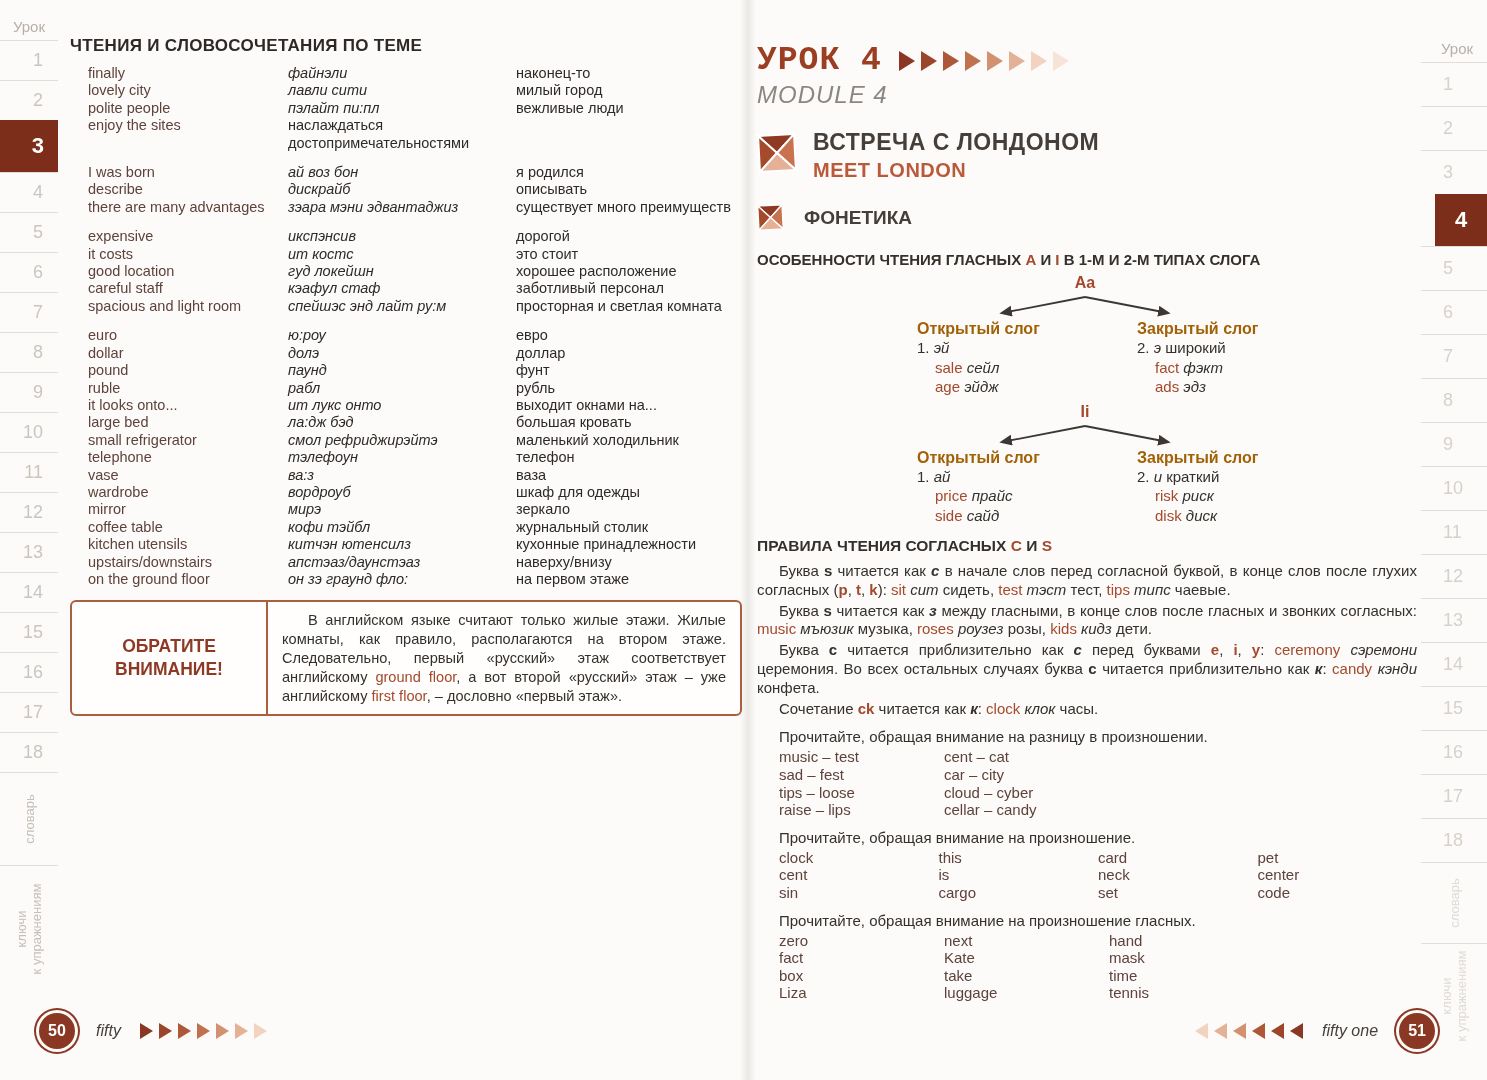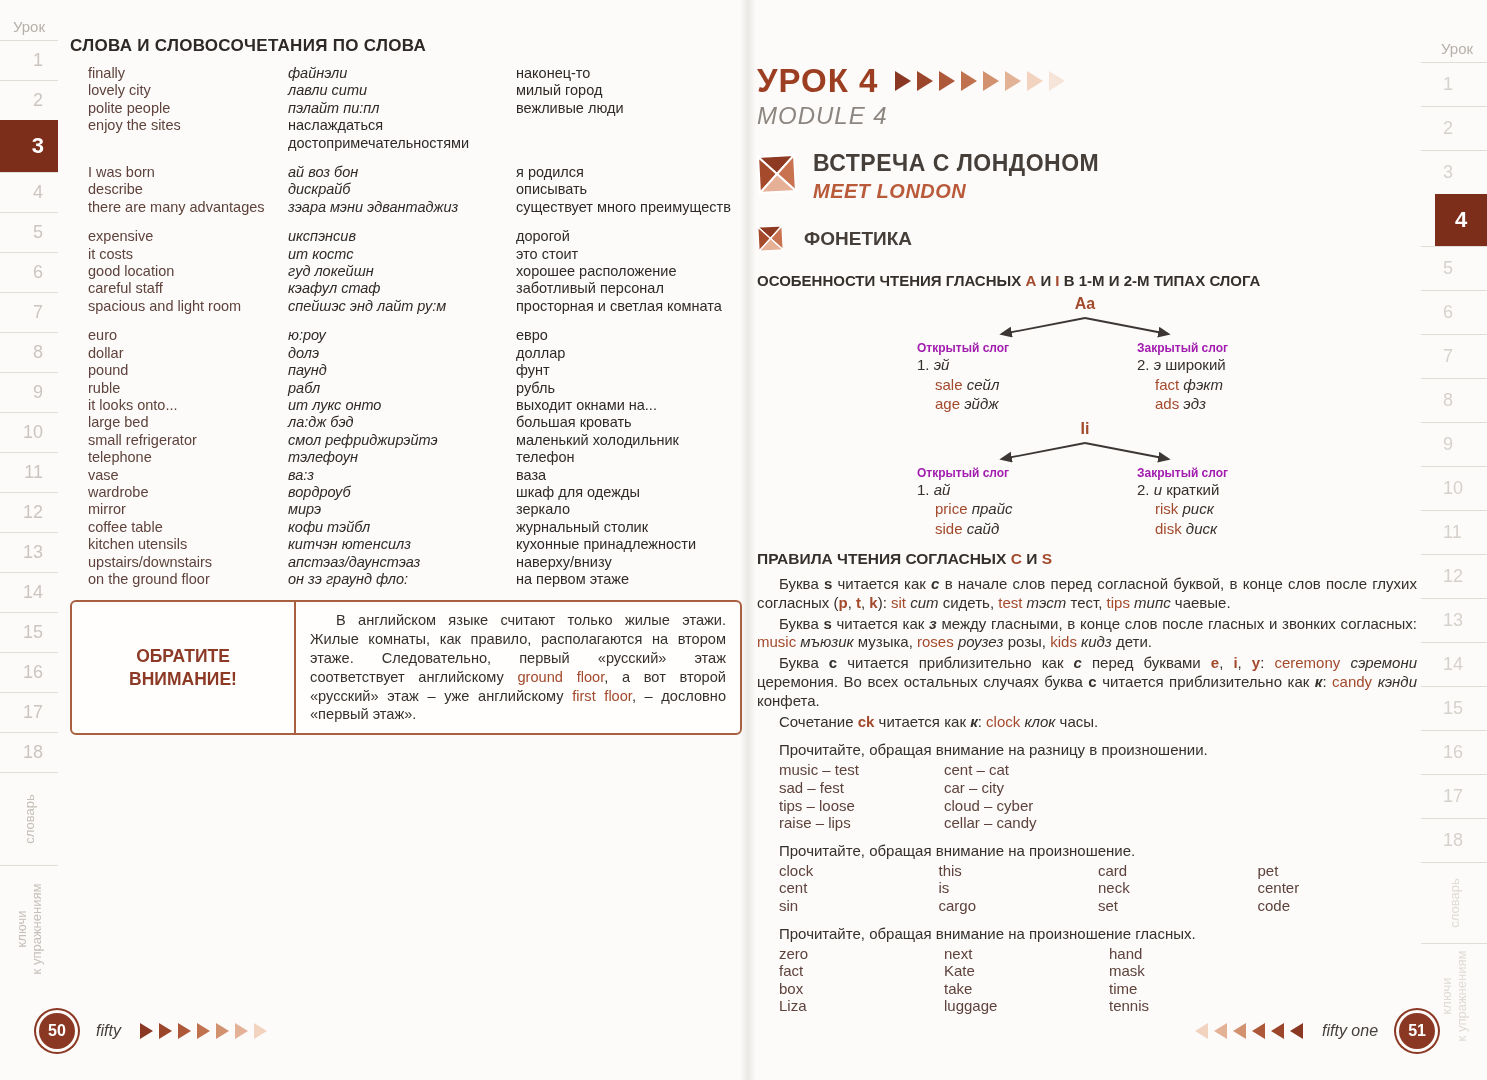--- a/index.html
+++ b/index.html
@@ -54,46 +54,46 @@
   
   .page-left{position:absolute;left:70px;top:0;width:672px;}
   .vocab-title{margin-top:36px;font-size:17px;font-weight:700;color:#2e2926;letter-spacing:.3px;}
   .vocab{margin-top:9px;margin-left:18px;font-size:14.5px;}
   .vgroup{margin-bottom:12px;}
   .vrow{display:grid;grid-template-columns:200px 228px 1fr;line-height:17.4px;}
   .vrow .en{color:#5e423b;}
   .vrow .tr{font-style:italic;color:#2f2a27;}
   .vrow .ru{color:#2f2a27;}
   .notice{margin-top:12px;display:flex;border:2px solid #a8603f;border-radius:6px;background:#fffefc;min-height:100px;}
-  .notice-label{width:224px;display:flex;flex-direction:column;justify-content:center;align-items:center;
+  .notice-label{width:196px;display:flex;flex-direction:column;justify-content:center;align-items:center;
       color:#8c3a26;font-weight:700;font-size:17.5px;border-right:2px solid #a8603f;padding:8px;box-sizing:border-box;text-align:center;line-height:23px;}
   .notice-text{flex:1;padding:9px 14px;font-size:14.6px;line-height:18.8px;text-align:justify;text-indent:26px;}
 
   
   .page-right{position:absolute;left:757px;top:0;width:660px;}
-  .lesson-row{margin-top:62px;display:flex;align-items:center;}
+  .lesson-row{margin-top:42px;display:flex;align-items:center;font-family:Liberation Mono, monospace;}
   .lesson-title{font-size:33px;font-weight:700;color:#9c3e21;letter-spacing:1px;}
   .lesson-arrows{margin-left:14px;display:flex;align-items:center;}
   .lesson-arrows .tri{border-top-width:10px;border-bottom-width:10px;border-left-width:16px;margin:0 3px;}
   .module-title{font-style:italic;font-size:24px;color:#8d8680;margin-top:2px;letter-spacing:1px;}
   .meet-block{margin-top:20px;display:flex;align-items:flex-start;}
   .x-icon{width:40px;height:40px;flex:0 0 auto;margin-top:4px;transform:rotate(-3deg);}
   .x-icon.small{width:27px;height:27px;margin-top:0;}
   .meet-titles{margin-left:16px;}
   .meet-ru{font-size:23px;font-weight:700;color:#453e39;letter-spacing:.5px;}
-  .meet-en{font-size:20px;font-weight:700;color:#b95a3a;margin-top:3px;letter-spacing:.5px;font-style:italic;}
+  .meet-en{font-size:20px;font-weight:700;color:#b95a3a;margin-top:3px;letter-spacing:.5px;}
   .phon-row{margin-top:22px;display:flex;align-items:center;}
   .phon-title{margin-left:20px;font-size:19px;font-weight:700;color:#453e39;}
   .vowels-heading{margin-top:20px;font-size:15px;font-weight:700;color:#35302c;}
   .diagram{margin-top:6px;width:440px;margin-left:108px;}
   .diagram .letter{text-align:center;font-weight:700;font-size:16px;color:#a3492c;}
   .diagram svg.arrows{display:block;margin:1px auto 3px;}
   .diagram .cols{display:flex;}
   .diagram .col{width:50%;padding-left:52px;box-sizing:border-box;}
-  .col-title{font-weight:700;font-size:12px;color:#a21caf;}
+  .col-title{font-weight:700;font-size:16px;color:#a16207;}
   .dline{font-size:15px;line-height:19.5px;}
   .dline.ind{padding-left:18px;}
   .cons-heading{margin-top:12px;font-size:15.5px;font-weight:700;}
   .para{font-size:15px;line-height:18.8px;text-indent:22px;text-align:justify;margin-top:2px;}
   .para.first{margin-top:7px;}
   .exercise{margin-top:10px;}
   .ex-intro{margin-left:22px;font-size:15px;}
   .ex-cols{display:flex;margin-left:22px;margin-top:3px;}
   .ex-col{width:165px;}
   .ex-word{font-size:15px;line-height:17.6px;color:#5e423b;}
@@ -149,21 +149,21 @@
     </div>
     <div class="vslot" style="height:126px;">
       <span class="rot">
         <span style="display:block;">ключи</span>
         <span style="display:block;">к упражнениям</span>
       </span>
     </div>
   </div>
 
   <div class="page-left">
-    <div class="vocab-title">СЛОВА И СЛОВОСОЧЕТАНИЯ ПО СЛОВА</div>
+    <div class="vocab-title">ЧТЕНИЯ И СЛОВОСОЧЕТАНИЯ ПО ТЕМЕ</div>
     <div class="vocab">
 
         <div class="vgroup">
 
             <div class="vrow">
               <span class="en">finally</span>
               <span class="tr">файнэли</span>
               <span class="ru">наконец-то</span>
             </div>
 

